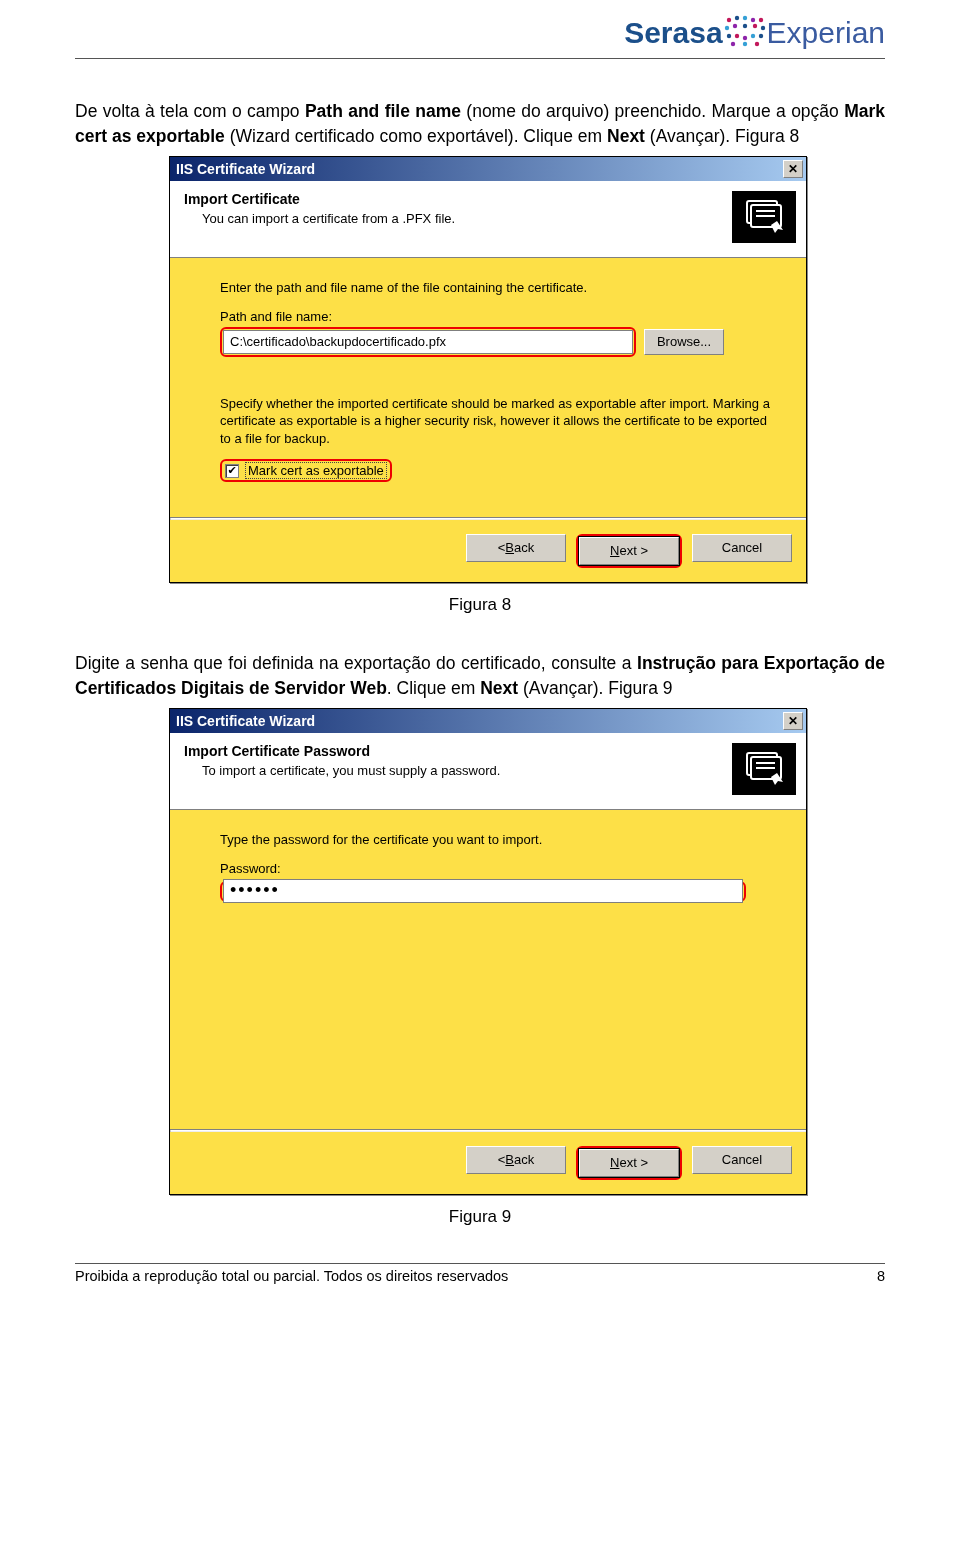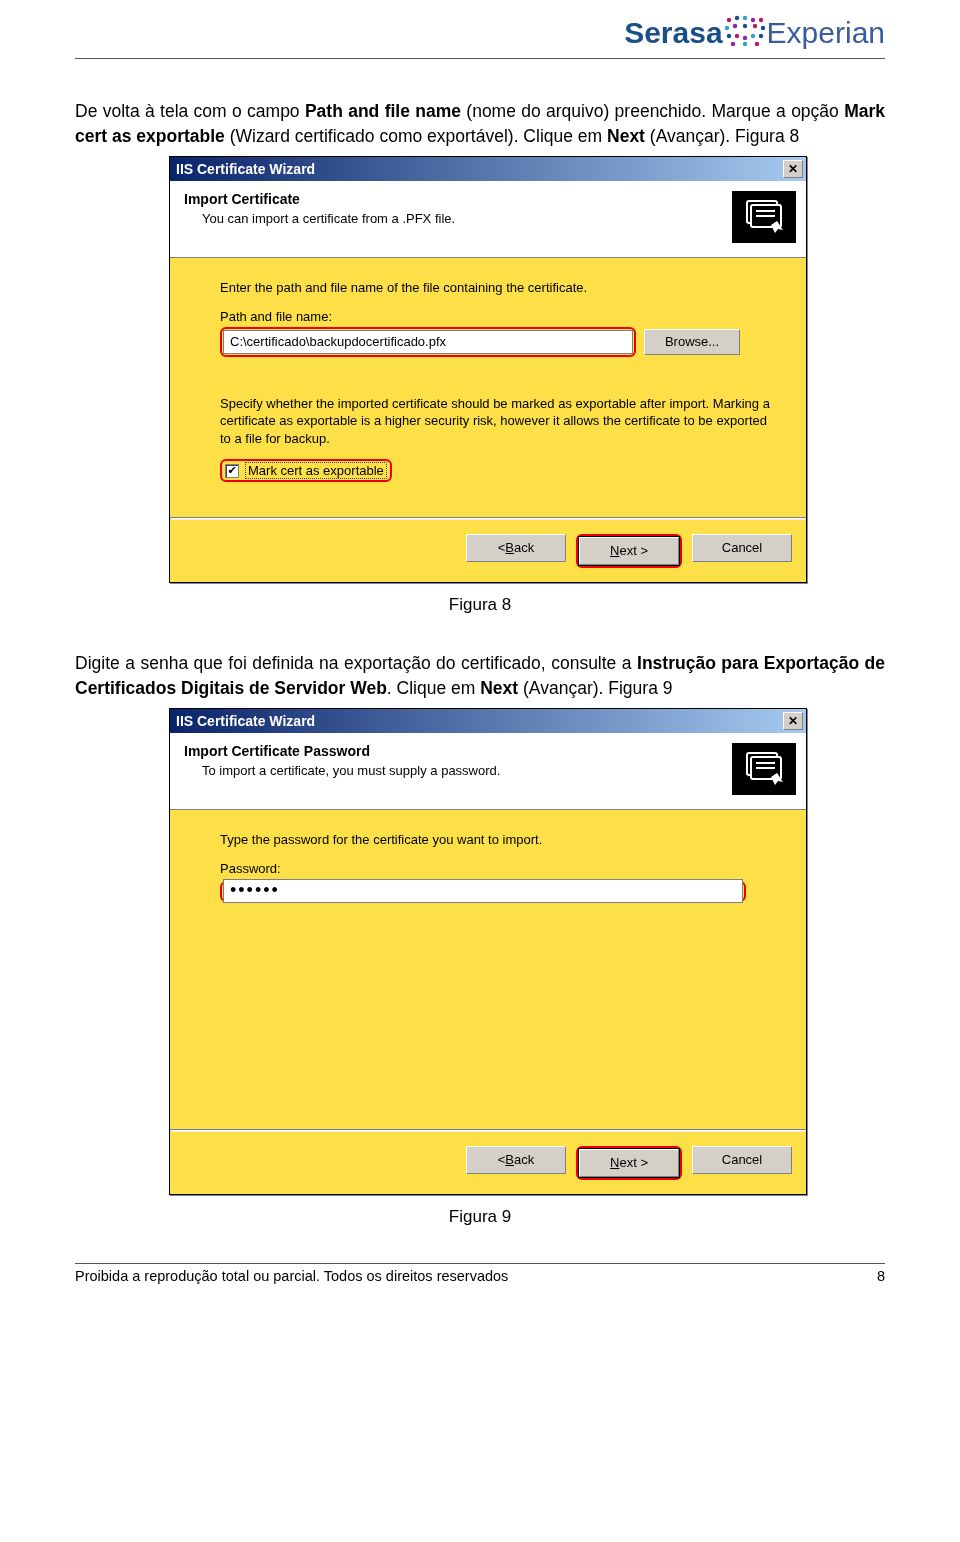--- a/index.html
+++ b/index.html
@@ -72,21 +72,21 @@
   .w-input-outline { border: 2.5px solid #e00; border-radius: 6px; padding: 1px; }
   .w-input {
     width: 410px; height: 24px;
     background: #fff;
     border: 1px solid #7f7f7f;
     padding: 2px 6px;
     font-size: 13px;
     font-family: Tahoma, Arial, sans-serif;
   }
   .w-browse {
-    width: 96px; height: 26px;
+    width: 80px; height: 26px;
     background: #d4d0c8;
     border: 1px solid #808080;
     border-top-color:#fff; border-left-color:#fff;
     font-size: 13px;
     font-family: Tahoma, Arial, sans-serif;
   }
   .w-note { margin-top: 38px; line-height: 1.35; }
   .w-chk-outline { border: 2.5px solid #e00; border-radius: 6px; padding: 1px 3px; display:inline-flex; align-items:center; gap:6px; margin-top: 6px; }
   .w-chk { width: 14px; height: 14px; background:#fff; border:1px solid #808080; box-shadow: inset 1px 1px 0 #404040; display:inline-flex; align-items:center; justify-content:center; font-size:11px; }
   .w-chk-label { border: 1px dotted #444; padding: 0 2px; font-size:13px; }

